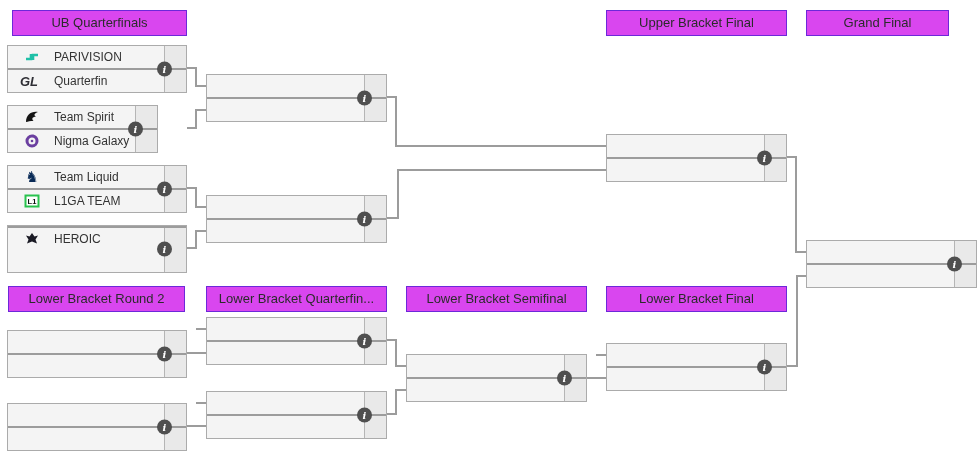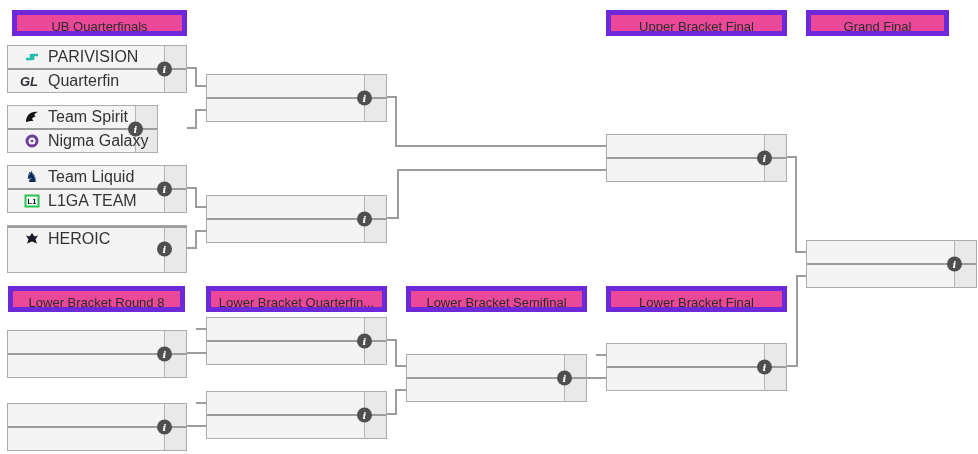--- a/index.html
+++ b/index.html
@@ -1,46 +1,46 @@
 <!DOCTYPE html>
 <html><head>
 <meta charset="utf-8">
 <style>
   html,body{margin:0;padding:0;background:#fff;font-family:"Liberation Sans",sans-serif;}
   .bracket{position:relative;width:978px;height:454px;overflow:hidden;background:#fff;}
 
-  .hdr{position:absolute;height:26px;box-sizing:border-box;background:#ec4899;
-       border:5px solid #6d28d9;color:#2b2b2b;font-size:13px;line-height:24px;
+  .hdr{position:absolute;height:26px;box-sizing:border-box;background:#d946ef;
+       border:1px solid #6d28d9;color:#2b2b2b;font-size:13px;line-height:24px;
        text-align:center;white-space:nowrap;overflow:hidden;}
 
   .match{position:absolute;height:48px;box-sizing:border-box;background:#f4f4f4;
          border:1px solid #ababab;}
   .scorecol{position:absolute;top:0;right:0;bottom:0;width:21px;background:#e9e9e9;
             border-left:1px solid #b5b5b5;}
   .trow{height:22px;display:flex;align-items:center;padding-left:8px;position:relative;z-index:1;}
   .trow.bot{border-top:2px solid #9c9c9c;text-align:right;}
   .logo{width:32px;flex:0 0 32px;display:flex;align-items:center;justify-content:center;}
-  .tname{font-size:16px;color:#333;white-space:nowrap;}
+  .tname{font-size:12px;color:#333;margin-left:6px;white-space:nowrap;}
 
   .infoicon{position:absolute;right:14px;top:50%;transform:translateY(-50%);
             width:15px;height:15px;border-radius:50%;background:#4f4f4f;color:#fff;
             font-family:"DejaVu Serif",serif;font-style:italic;font-weight:bold;
             font-size:10px;line-height:15px;text-align:center;z-index:2;cursor:pointer;}
 
   .conns{position:absolute;left:0;top:0;pointer-events:none;}
 </style>
 </head>
 <body>
 
 <div class="bracket">
 
   <div class="hdr" style="left:12px;top:10px;width:175px">UB Quarterfinals</div>
   <div class="hdr" style="left:606px;top:10px;width:181px">Upper Bracket Final</div>
   <div class="hdr" style="left:806px;top:10px;width:143px">Grand Final</div>
-  <div class="hdr" style="left:8px;top:286px;width:177px">Lower Bracket Round 8</div>
+  <div class="hdr" style="left:8px;top:286px;width:177px">Lower Bracket Round 2</div>
   <div class="hdr" style="left:206px;top:286px;width:181px">Lower Bracket Quarterfin...</div>
   <div class="hdr" style="left:406px;top:286px;width:181px">Lower Bracket Semifinal</div>
   <div class="hdr" style="left:606px;top:286px;width:181px">Lower Bracket Final</div>
 
   <svg class="conns" width="978" height="454">
     <g fill="none" stroke-width="2" stroke="#9c9c9c">
       <polyline points="187,68 196,68 196,86 206,86"></polyline>
       <polyline points="187,128 196,128 196,110 206,110"></polyline>
       <polyline points="187,188 196,188 196,207 206,207"></polyline>
       <polyline points="187,248 196,248 196,231 206,231"></polyline>

